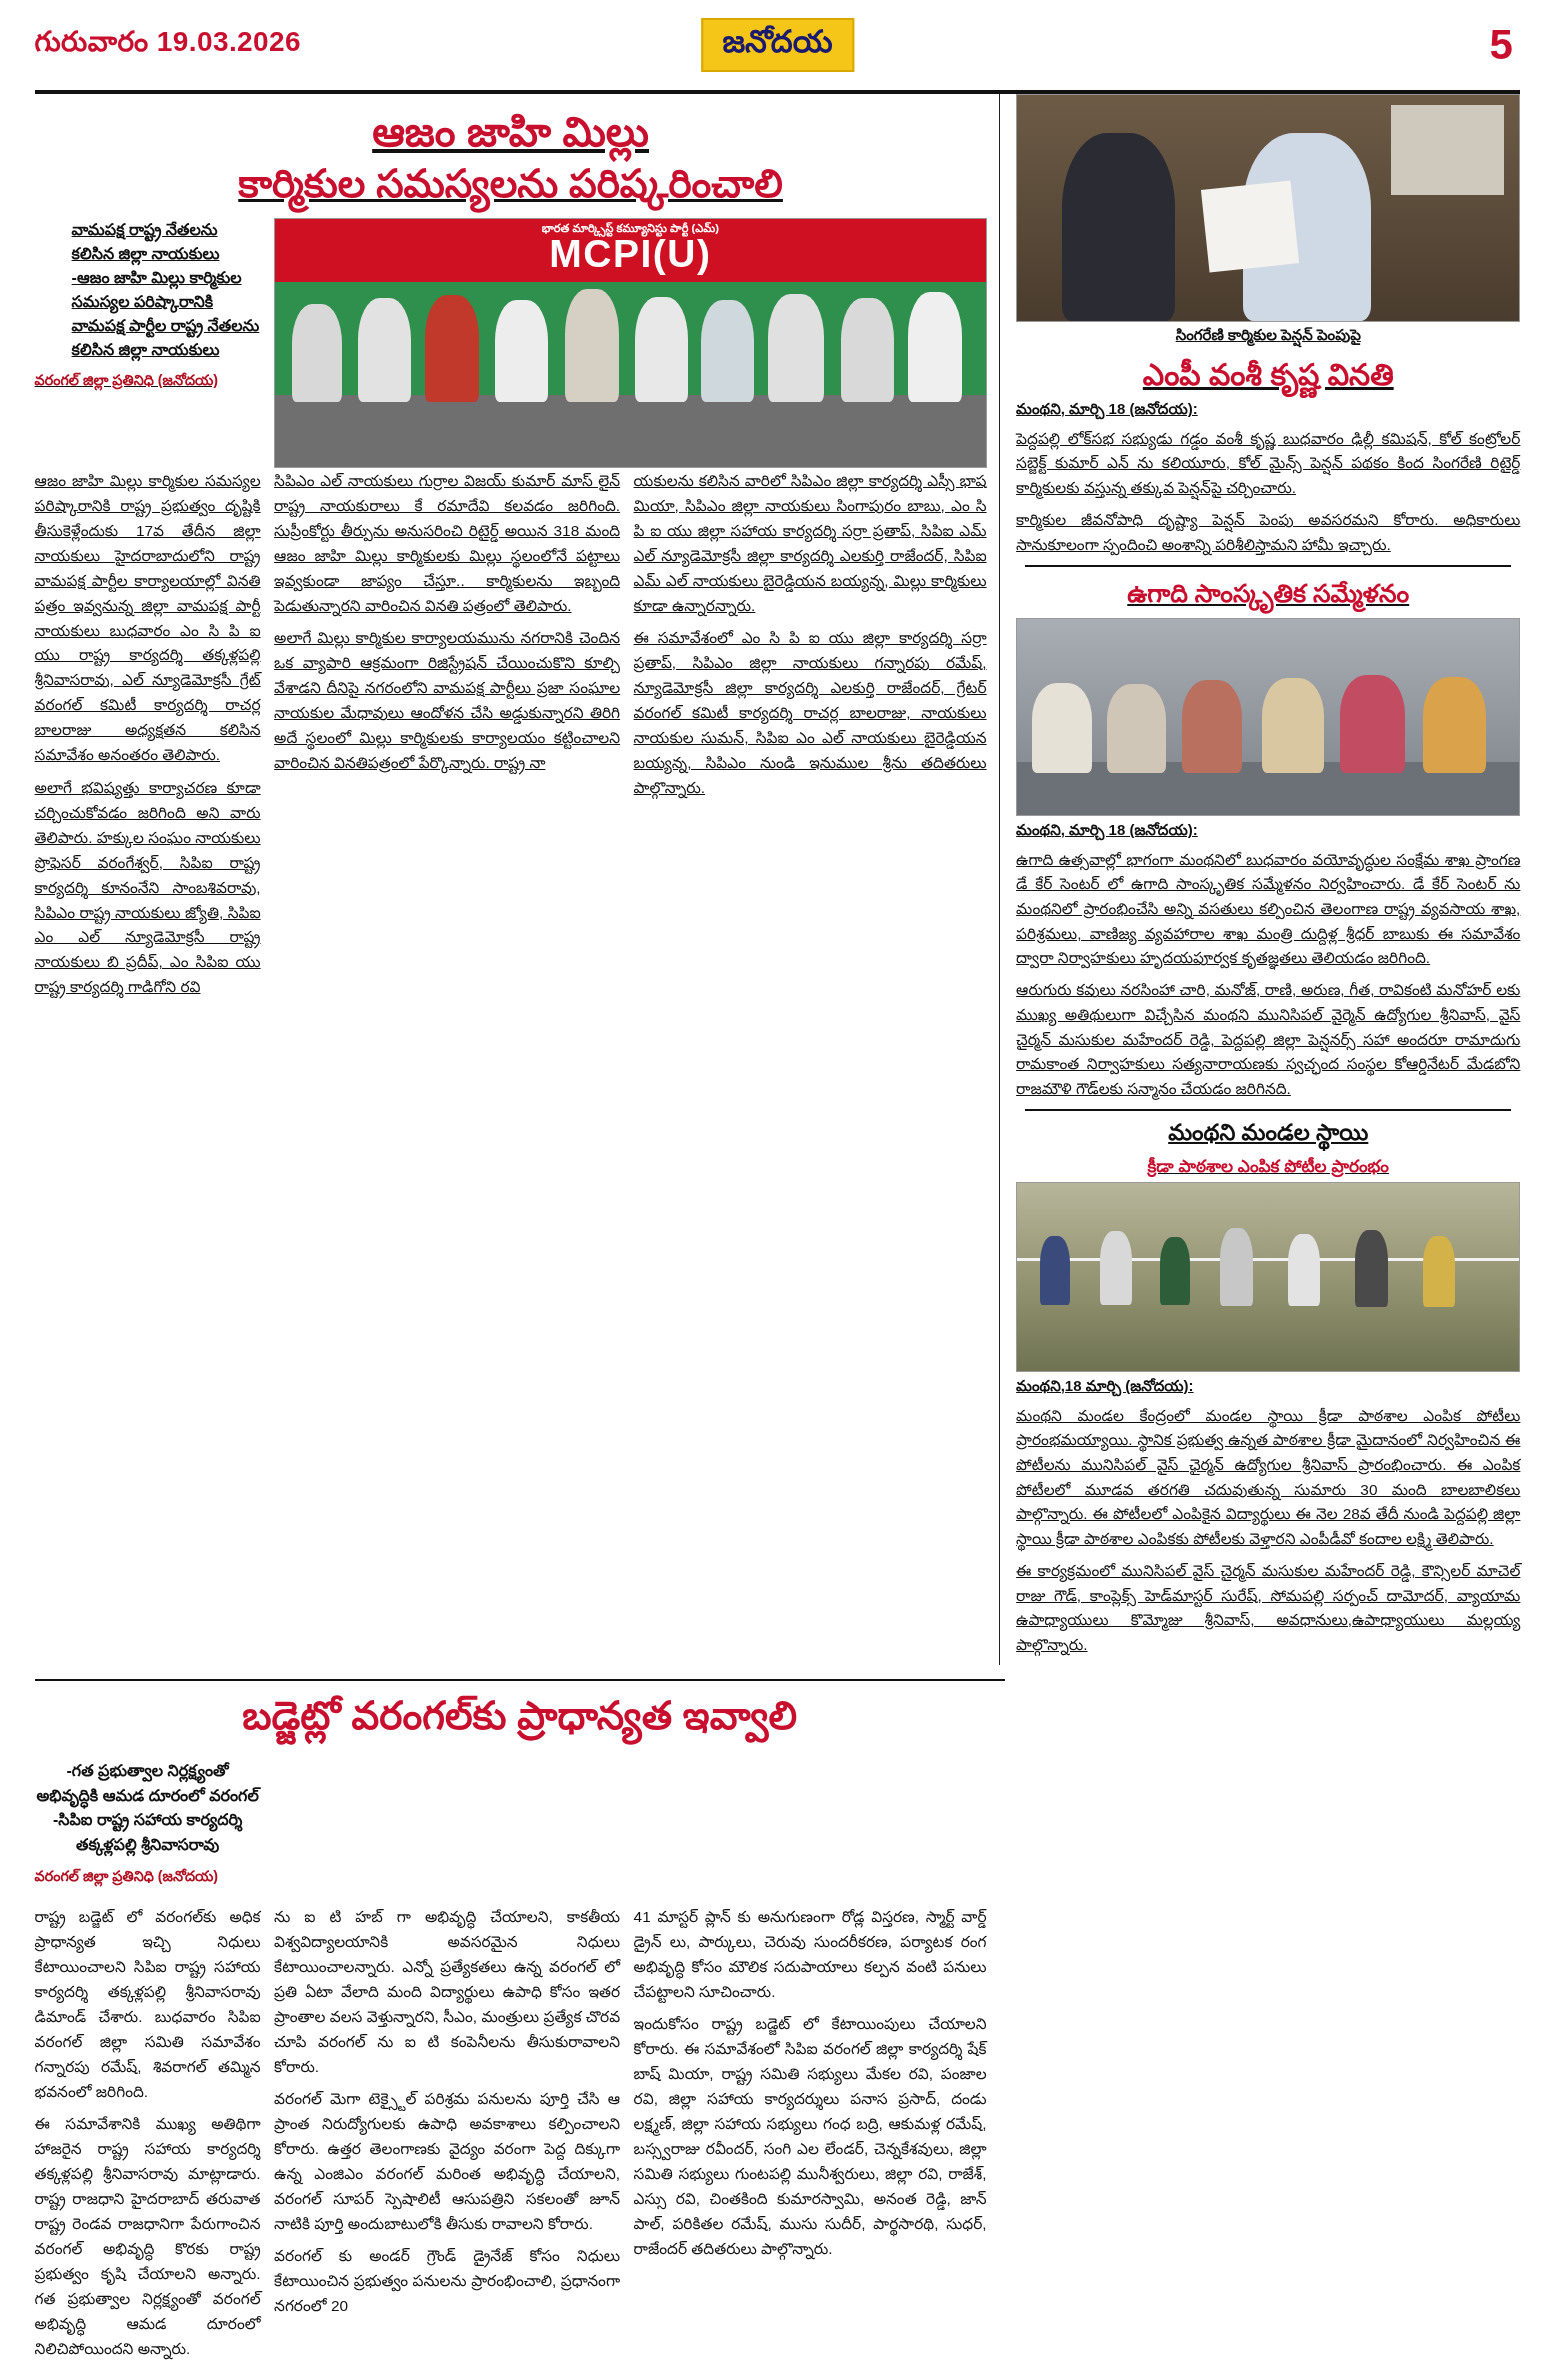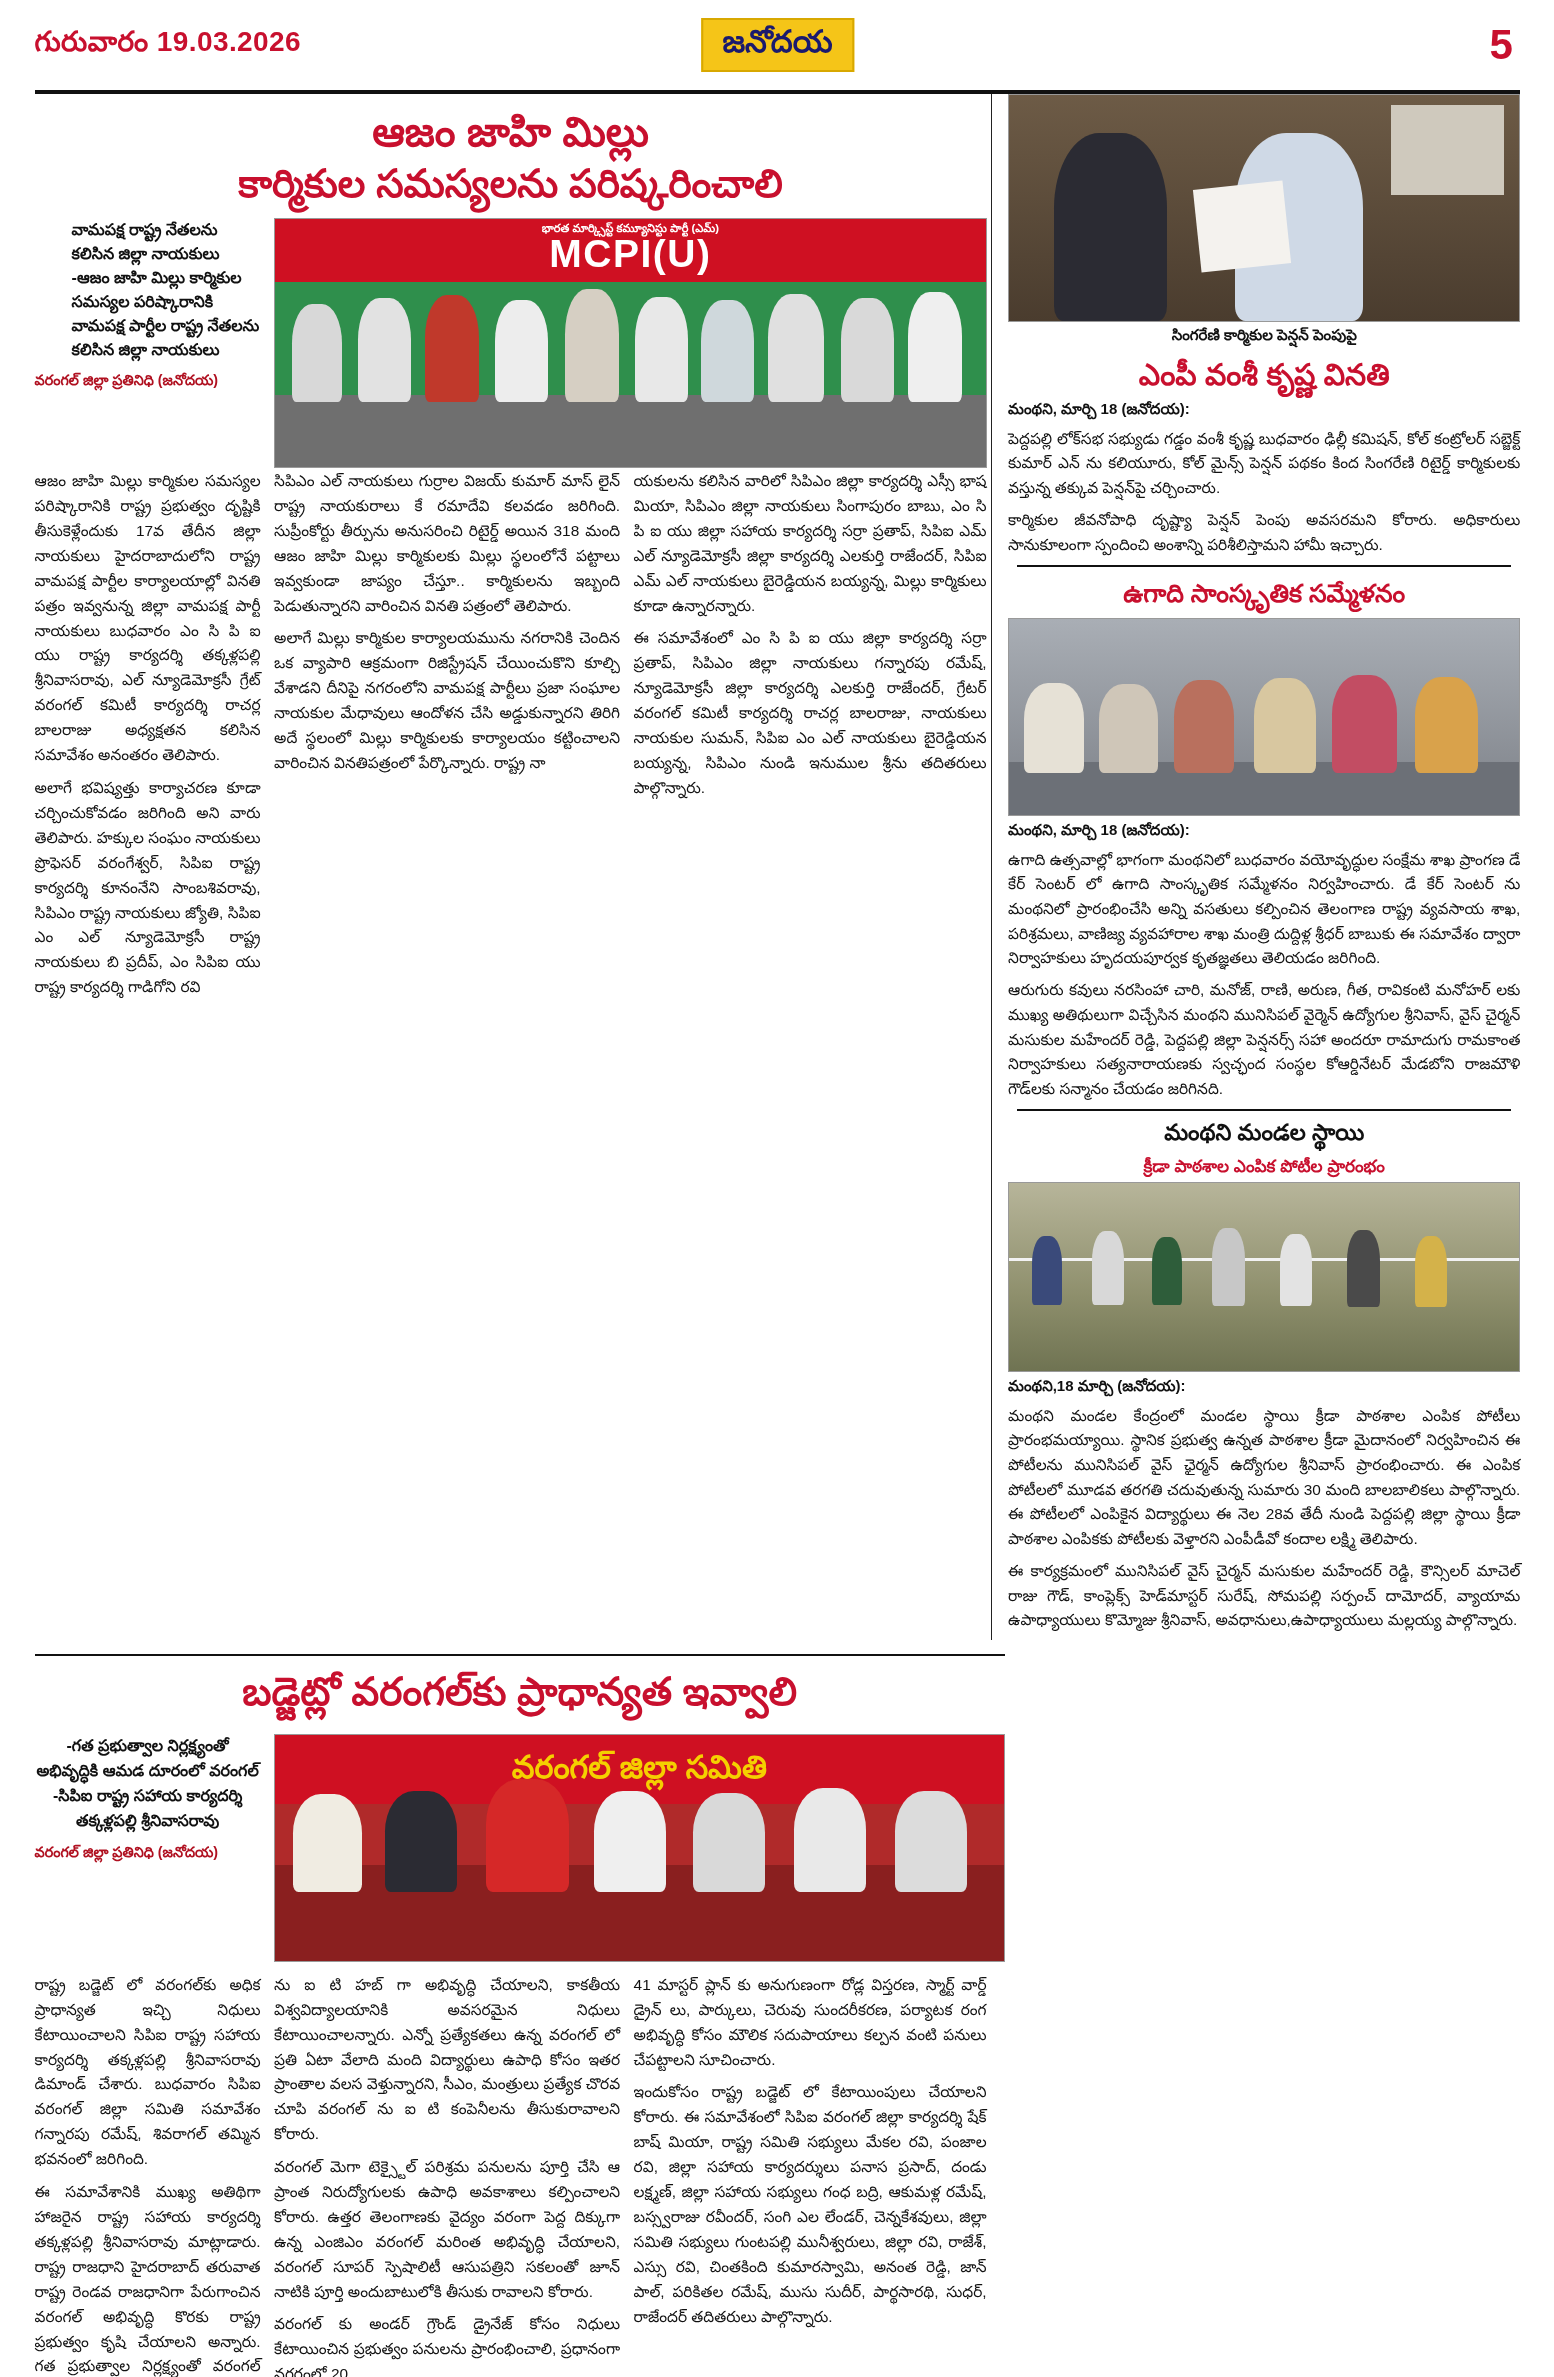--- a/index.html
+++ b/index.html
@@ -8,21 +8,21 @@
 
   
   .masthead{height:90px;display:flex;align-items:center;justify-content:space-between;padding:0 9px;position:relative;}
   .md-date{font-size:28px;font-weight:700;color:#c8102e;letter-spacing:0.4px;}
   .md-logo{position:absolute;left:50%;transform:translateX(-50%);background:#f5c518;border:2.3px solid #d8a800;padding:3.8px 19.6px;font-size:31px;font-weight:700;color:#1a1a6e;}
   .md-page{font-size:42px;font-weight:700;color:#c8102e;padding-right:7.5px;}
   .rule{height:3.8px;background:#111;margin:0 9px;}
   .rule.thin{height:1.5px;}
 
   
-  .body-wrap{display:flex;gap:4px;padding:0 9px;}
+  .body-wrap{display:flex;gap:12px;padding:0 9px;text-decoration:underline;}
   .left-block{width:970px;}
   .right-block{width:526px;padding-left:16.5px;border-left:1.5px solid #222;}
 
   h1.headline{color:#c8102e;font-weight:700;text-align:center;line-height:1.25;margin:13.5px 0 9px;}
   .hl-1{font-size:41px;}
   .hl-2{font-size:39px;}
 
   .deck{font-size:16px;font-weight:700;color:#111;line-height:1.5;margin-left:37px;}
   .byline{font-size:14.3px;font-weight:700;color:#b01020;margin:10.5px 0 6px;}
 
@@ -188,36 +188,20 @@
 
   <div class="bottom" style="width:970px">
     <div class="sep"></div>
     <h1 class="hl-3">బడ్జెట్లో వరంగల్‌కు ప్రాధాన్యత ఇవ్వాలి</h1>
 
     <div class="b-grid">
       <div class="b-left">
         <div class="b-deck">-గత ప్రభుత్వాల నిర్లక్ష్యంతో అభివృద్ధికి ఆమడ దూరంలో వరంగల్ -సిపిఐ రాష్ట్ర సహాయ కార్యదర్శి తక్కళ్లపల్లి శ్రీనివాసరావు</div>
         <div class="byline">వరంగల్ జిల్లా ప్రతినిధి (జనోదయ)</div>
       </div>
-      <div style="flex:1">
-        <div class="photo" style="height:226px;background:#b02a2a;">
-          <div class="ph-inner">
-            <div style="position:absolute;top:0;left:0;right:0;height:69px;background:#cf1022;"></div>
-            <div style="position:absolute;top:13.5px;left:0;right:0;text-align:center;font-size:32px;color:#f5d000;font-weight:700;">వరంగల్ జిల్లా సమితి</div>
-            <div style="position:absolute;left:0;right:0;bottom:0;height:96px;background:#8a1f1f;"></div>
-            <div class="fig" style="left:18px;bottom:69px;width:69px;height:98px;background:#f0ece2;"></div>
-            <div class="fig" style="left:110px;bottom:69px;width:72px;height:101px;background:#2b2b33;"></div>
-            <div class="fig" style="left:211px;bottom:69px;width:83px;height:113px;background:#d62828;"></div>
-            <div class="fig" style="left:319px;bottom:69px;width:72px;height:101px;background:#efefef;"></div>
-            <div class="fig" style="left:418px;bottom:69px;width:72px;height:99px;background:#d9d9d9;"></div>
-            <div class="fig" style="left:519px;bottom:69px;width:72px;height:104px;background:#e9e9e9;"></div>
-            <div class="fig" style="left:620px;bottom:69px;width:72px;height:101px;background:#dcdcdc;"></div>
-          </div>
-        </div>
-      </div>
     </div>
 
     <div class="cols3" style="margin-top:10.5px">
       <div class="col" style="width:226px">
         <p>రాష్ట్ర బడ్జెట్ లో వరంగల్‌కు అధిక ప్రాధాన్యత ఇచ్చి నిధులు కేటాయించాలని సిపిఐ రాష్ట్ర సహాయ కార్యదర్శి తక్కళ్లపల్లి శ్రీనివాసరావు డిమాండ్ చేశారు. బుధవారం సిపిఐ వరంగల్ జిల్లా సమితి సమావేశం గన్నారపు రమేష్, శివరాగల్ తమ్మిన భవనంలో జరిగింది.</p>
         <p>ఈ సమావేశానికి ముఖ్య అతిథిగా హాజరైన రాష్ట్ర సహాయ కార్యదర్శి తక్కళ్లపల్లి శ్రీనివాసరావు మాట్లాడారు. రాష్ట్ర రాజధాని హైదరాబాద్ తరువాత రాష్ట్ర రెండవ రాజధానిగా పేరుగాంచిన వరంగల్ అభివృద్ధి కొరకు రాష్ట్ర ప్రభుత్వం కృషి చేయాలని అన్నారు. గత ప్రభుత్వాల నిర్లక్ష్యంతో వరంగల్ అభివృద్ధి ఆమడ దూరంలో నిలిచిపోయిందని అన్నారు.</p>
 
       </div>
       <div class="col" style="width:346px">
         <p>ను ఐ టి హబ్ గా అభివృద్ధి చేయాలని, కాకతీయ విశ్వవిద్యాలయానికి అవసరమైన నిధులు కేటాయించాలన్నారు. ఎన్నో ప్రత్యేకతలు ఉన్న వరంగల్ లో ప్రతి ఏటా వేలాది మంది విద్యార్థులు ఉపాధి కోసం ఇతర ప్రాంతాల వలస వెళ్తున్నారని, సీఎం, మంత్రులు ప్రత్యేక చొరవ చూపి వరంగల్ ను ఐ టి కంపెనీలను తీసుకురావాలని కోరారు.</p>

